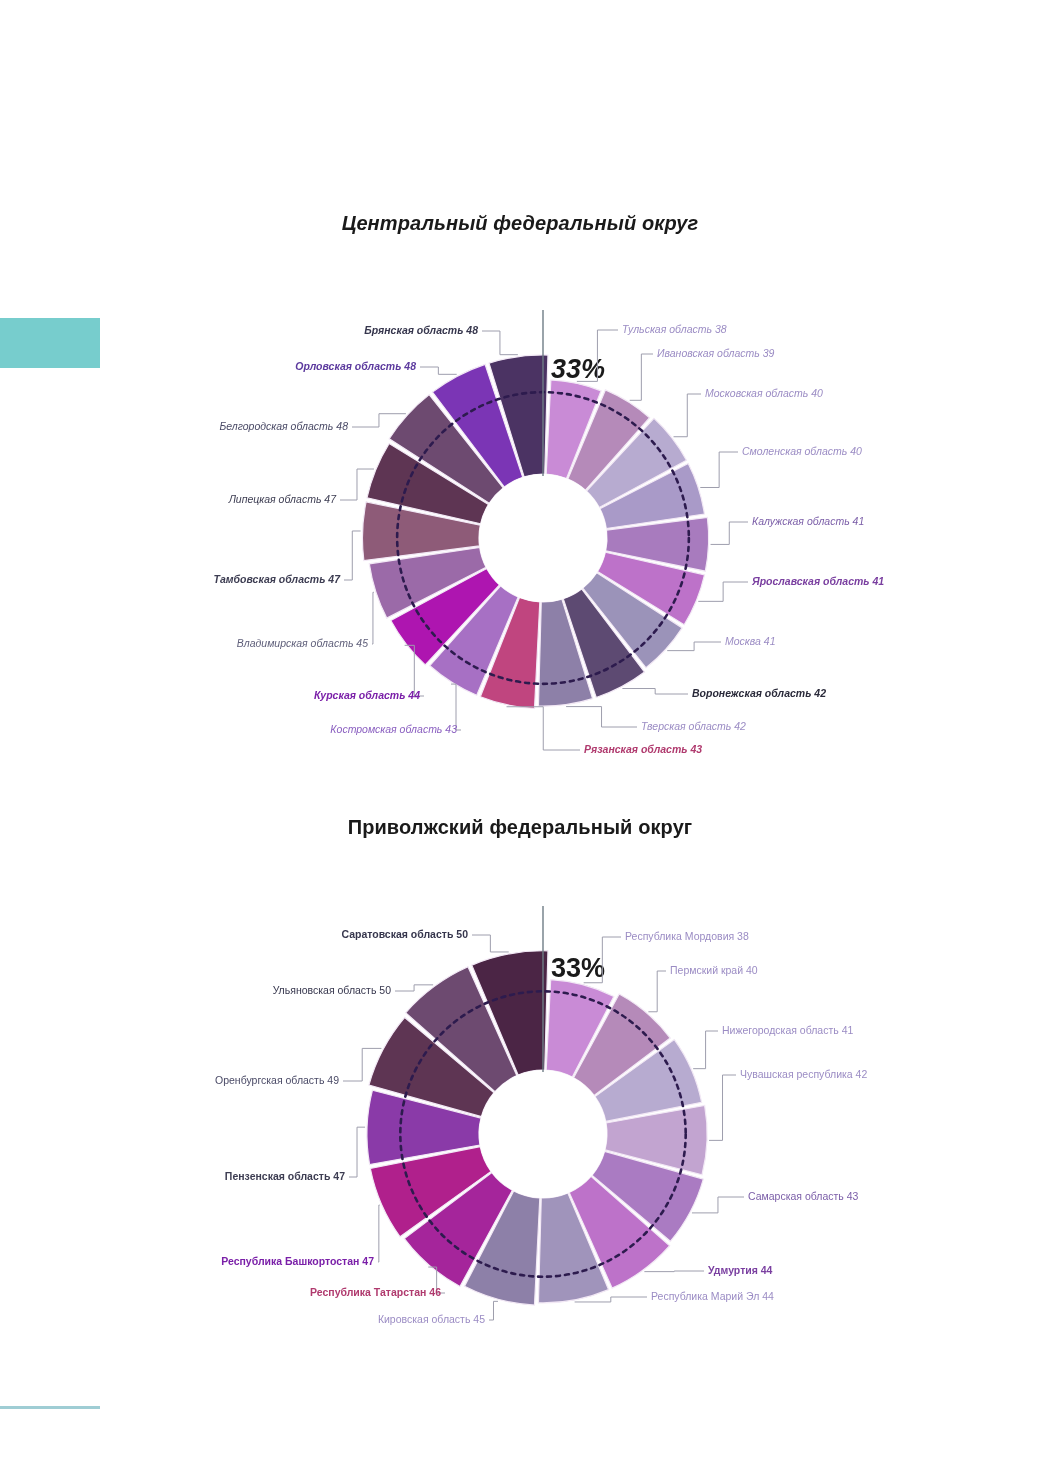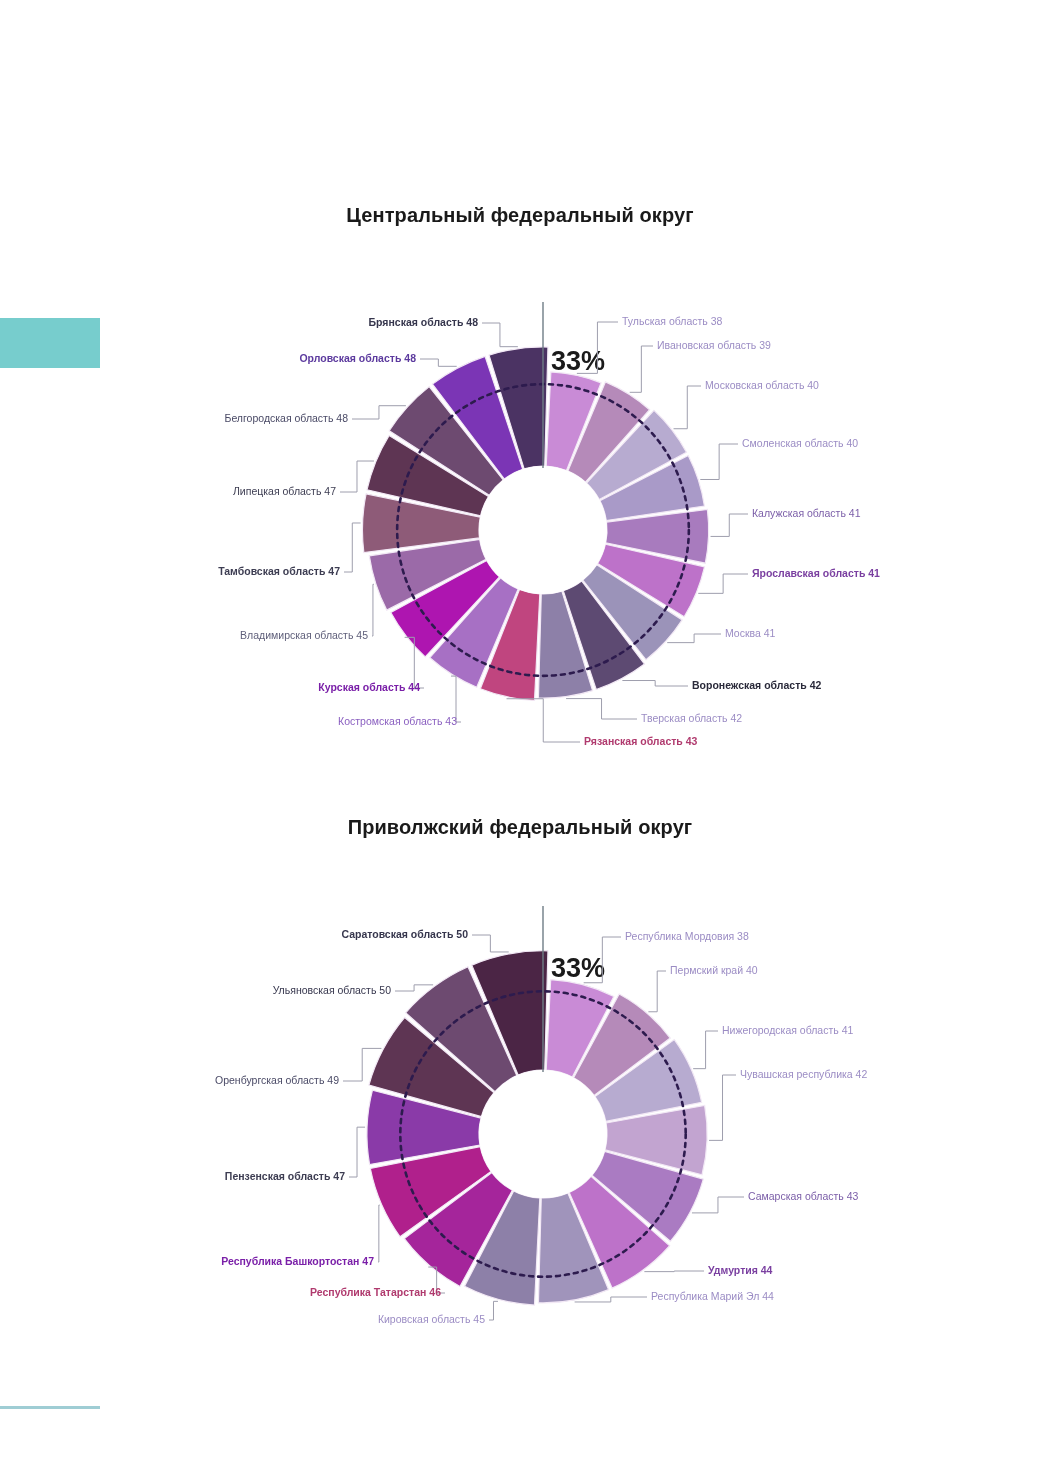--- a/index.html
+++ b/index.html
@@ -12,21 +12,21 @@
   .page{position:absolute;inset:0;}
   .teal-block{
     position:absolute;left:0;top:318px;width:100px;height:50px;
     background:#77cdcd;
   }
   .teal-rule{
     position:absolute;left:0;top:1406px;width:100px;height:3px;
     background:#9fcdd4;
   }
   .chart-wrap{position:absolute;left:0;width:1040px;}
-  #chart1{top:198px;height:600px;}
+  #chart1{top:206px;height:600px;font-style:italic;}
   #chart2{top:810px;height:600px;}
   .chart-title{
     text-align:center;
     font-size:20px;
     font-weight:bold;
     color:#1a1a1a;
     letter-spacing:.1px;
     margin:0;padding:0;
     height:34px;
     line-height:34px;

